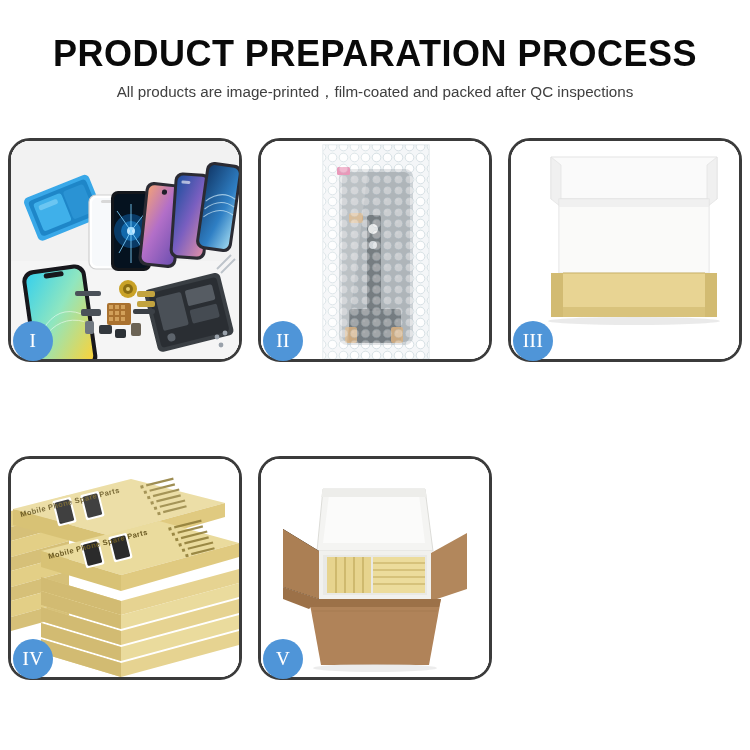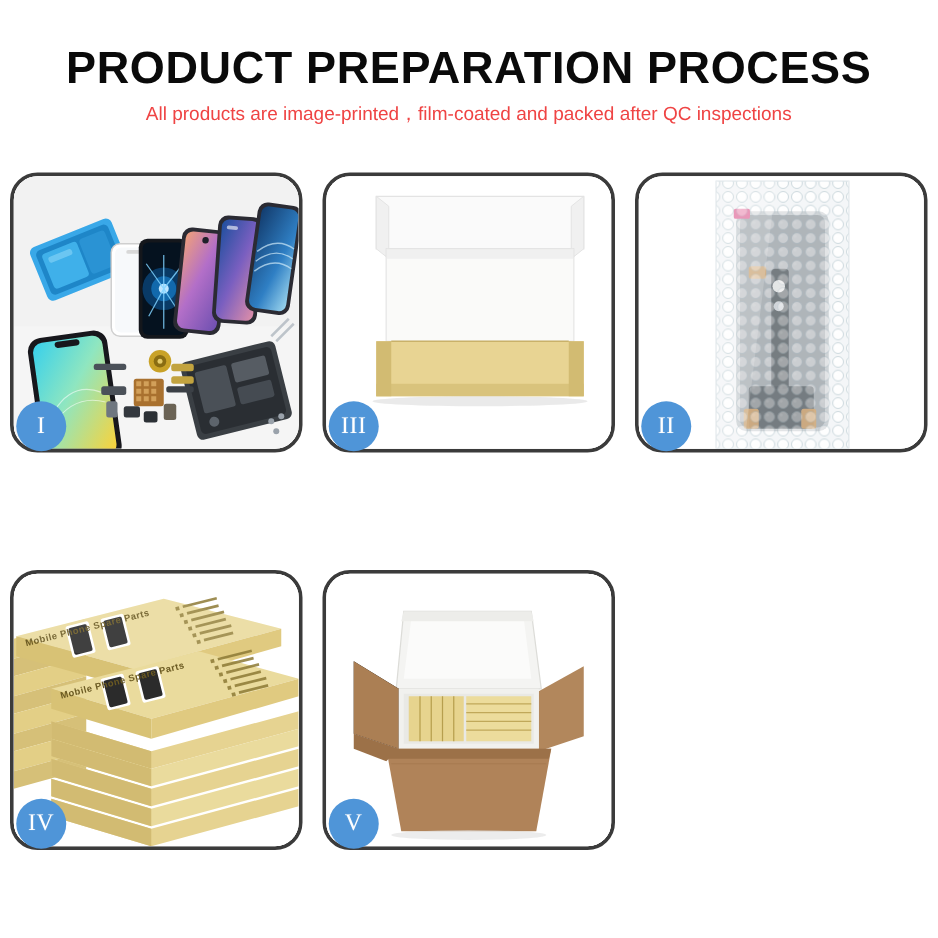--- a/index.html
+++ b/index.html
@@ -38,21 +38,21 @@
     color: #0a0a0a;
     line-height: 1.12;
     white-space: nowrap;
   }
   .subtitle {
     margin: 0;
     padding-top: 9px;
     font-family: "Liberation Sans", sans-serif;
     font-size: 15.2px;
     font-weight: 400;
-    color: #ef4444;
+    color: #404040;
     line-height: 1.2;
     white-space: nowrap;
   }
 
   
   .grid {
     position: absolute;
     top: 138px;
     left: 8px;
     width: 734px;
@@ -262,20 +262,60 @@
           </g>
         </svg>
       </div>
       <div class="badge">I</div>
     </div>
 
     <div class="panel">
       <div class="panel-clip">
         <svg class="photo" viewBox="0 0 228 218" preserveAspectRatio="xMidYMid slice">
           <rect x="0" y="0" width="228" height="218" fill="#ffffff"></rect>
+          <defs>
+            <pattern id="bubbles" width="11" height="11" patternUnits="userSpaceOnUse">
+              <rect width="11" height="11" fill="#eef2f4" opacity=".55"></rect>
+              <circle cx="5.5" cy="5.5" r="4.3" fill="#ffffff" opacity=".85"></circle>
+              <circle cx="5.5" cy="5.5" r="4.3" fill="none" stroke="#c9d5db" stroke-width=".7"></circle>
+              <circle cx="4" cy="4" r="1.3" fill="#ffffff"></circle>
+            </pattern>
+          </defs>
+
+          <rect x="62" y="4" width="106" height="214" fill="url(#bubbles)" opacity=".98"></rect>
+          <rect x="62" y="4" width="106" height="214" fill="none" stroke="#dfe6ea" stroke-width="1.2"></rect>
+
+          <g opacity=".92">
+            <rect x="78" y="28" width="74" height="176" rx="8" fill="#8b949b" opacity=".55"></rect>
+            <rect x="81" y="31" width="68" height="170" rx="6" fill="#5c656d" opacity=".5"></rect>
+
+            <rect x="106" y="74" width="14" height="96" rx="3" fill="#1d242b" opacity=".8"></rect>
+            <rect x="88" y="168" width="52" height="34" rx="3" fill="#222a31" opacity=".85"></rect>
+
+            <rect x="88" y="72" width="14" height="10" rx="2" fill="#c78b42" opacity=".9"></rect>
+            <rect x="84" y="186" width="12" height="16" rx="2" fill="#c78b42" opacity=".9"></rect>
+            <rect x="130" y="186" width="12" height="16" rx="2" fill="#c78b42" opacity=".9"></rect>
+            <circle cx="112" cy="88" r="5" fill="#e8e8e8" opacity=".95"></circle>
+            <circle cx="112" cy="104" r="4" fill="#cfd5da" opacity=".9"></circle>
+          </g>
+
+          <rect x="76" y="26" width="13" height="8" rx="1.5" fill="#e0528a"></rect>
+
+          <rect x="62" y="4" width="106" height="214" fill="url(#bubbles)" opacity=".55"></rect>
+
+          <path d="M62 4 L110 4 L84 218 L62 218 Z" fill="#ffffff" opacity=".18"></path>
+        </svg>
+      </div>
+      <div class="badge">II</div>
+    </div>
+
+    <div class="panel">
+      <div class="panel-clip">
+        <svg class="photo" viewBox="0 0 228 218" preserveAspectRatio="xMidYMid slice">
+          <rect x="0" y="0" width="228" height="218" fill="#ffffff"></rect>
 
           <path d="M40 16 L206 16 L206 58 L40 58 Z" fill="#fafafa" stroke="#e3e3e3" stroke-width="1"></path>
           <path d="M40 16 L50 24 L50 66 L40 58 Z" fill="#f0f0f0" stroke="#e3e3e3" stroke-width=".8"></path>
           <path d="M206 16 L196 24 L196 66 L206 58 Z" fill="#f0f0f0" stroke="#e3e3e3" stroke-width=".8"></path>
 
           <rect x="48" y="58" width="150" height="74" fill="#f7f7f6" stroke="#e0e0e0" stroke-width="1"></rect>
           <rect x="48" y="58" width="150" height="74" fill="#ffffff" opacity=".35"></rect>
 
           <defs>
             <pattern id="bubbles3" width="9" height="9" patternUnits="userSpaceOnUse">
@@ -293,60 +333,20 @@
           <rect x="194" y="132" width="12" height="44" fill="#d2bb72"></rect>
 
           <line x1="52" y1="132" x2="194" y2="132" stroke="#c9b169" stroke-width="1.2"></line>
 
           <ellipse cx="123" cy="180" rx="86" ry="4" fill="#d8d8d8" opacity=".55"></ellipse>
 
           <rect x="48" y="58" width="150" height="8" fill="#e9e9e9" opacity=".6"></rect>
         </svg>
       </div>
       <div class="badge">III</div>
-    </div>
-
-    <div class="panel">
-      <div class="panel-clip">
-        <svg class="photo" viewBox="0 0 228 218" preserveAspectRatio="xMidYMid slice">
-          <rect x="0" y="0" width="228" height="218" fill="#ffffff"></rect>
-          <defs>
-            <pattern id="bubbles" width="11" height="11" patternUnits="userSpaceOnUse">
-              <rect width="11" height="11" fill="#eef2f4" opacity=".55"></rect>
-              <circle cx="5.5" cy="5.5" r="4.3" fill="#ffffff" opacity=".85"></circle>
-              <circle cx="5.5" cy="5.5" r="4.3" fill="none" stroke="#c9d5db" stroke-width=".7"></circle>
-              <circle cx="4" cy="4" r="1.3" fill="#ffffff"></circle>
-            </pattern>
-          </defs>
-
-          <rect x="62" y="4" width="106" height="214" fill="url(#bubbles)" opacity=".98"></rect>
-          <rect x="62" y="4" width="106" height="214" fill="none" stroke="#dfe6ea" stroke-width="1.2"></rect>
-
-          <g opacity=".92">
-            <rect x="78" y="28" width="74" height="176" rx="8" fill="#8b949b" opacity=".55"></rect>
-            <rect x="81" y="31" width="68" height="170" rx="6" fill="#5c656d" opacity=".5"></rect>
-
-            <rect x="106" y="74" width="14" height="96" rx="3" fill="#1d242b" opacity=".8"></rect>
-            <rect x="88" y="168" width="52" height="34" rx="3" fill="#222a31" opacity=".85"></rect>
-
-            <rect x="88" y="72" width="14" height="10" rx="2" fill="#c78b42" opacity=".9"></rect>
-            <rect x="84" y="186" width="12" height="16" rx="2" fill="#c78b42" opacity=".9"></rect>
-            <rect x="130" y="186" width="12" height="16" rx="2" fill="#c78b42" opacity=".9"></rect>
-            <circle cx="112" cy="88" r="5" fill="#e8e8e8" opacity=".95"></circle>
-            <circle cx="112" cy="104" r="4" fill="#cfd5da" opacity=".9"></circle>
-          </g>
-
-          <rect x="76" y="26" width="13" height="8" rx="1.5" fill="#e0528a"></rect>
-
-          <rect x="62" y="4" width="106" height="214" fill="url(#bubbles)" opacity=".55"></rect>
-
-          <path d="M62 4 L110 4 L84 218 L62 218 Z" fill="#ffffff" opacity=".18"></path>
-        </svg>
-      </div>
-      <div class="badge">II</div>
     </div>
 
     <div class="panel">
       <div class="panel-clip">
         <svg class="photo" viewBox="0 0 228 218" preserveAspectRatio="xMidYMid slice">
           <rect x="0" y="0" width="228" height="218" fill="#ffffff"></rect>
 
           <g>
             <path d="M0 52 L58 36 L58 52 L0 68 Z" fill="#e3cf86"></path>
             <path d="M0 68 L58 52 L58 66 L0 82 Z" fill="#d6c078"></path>

